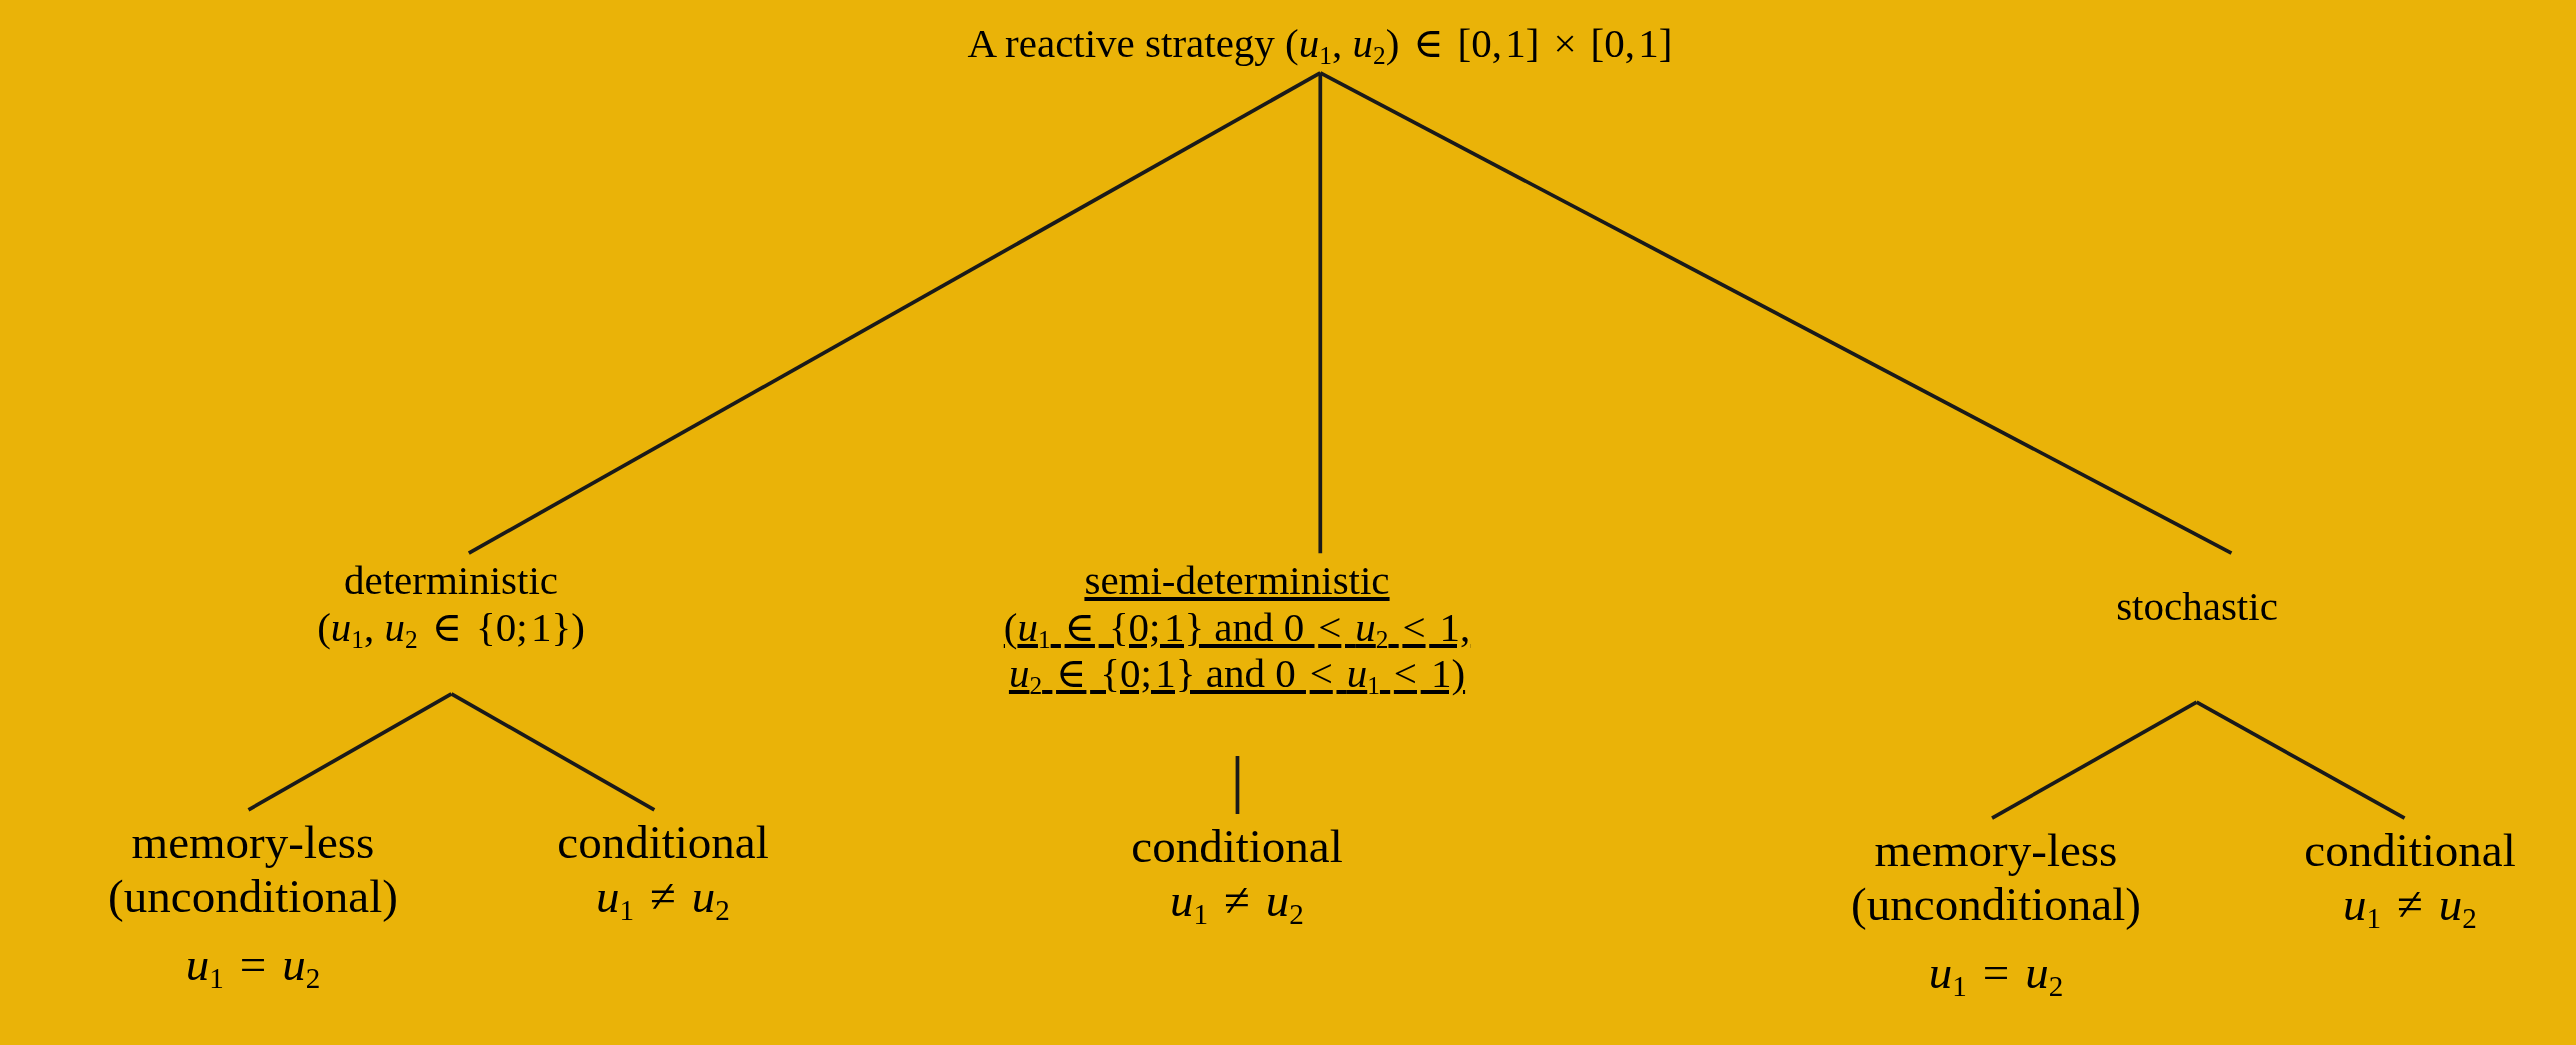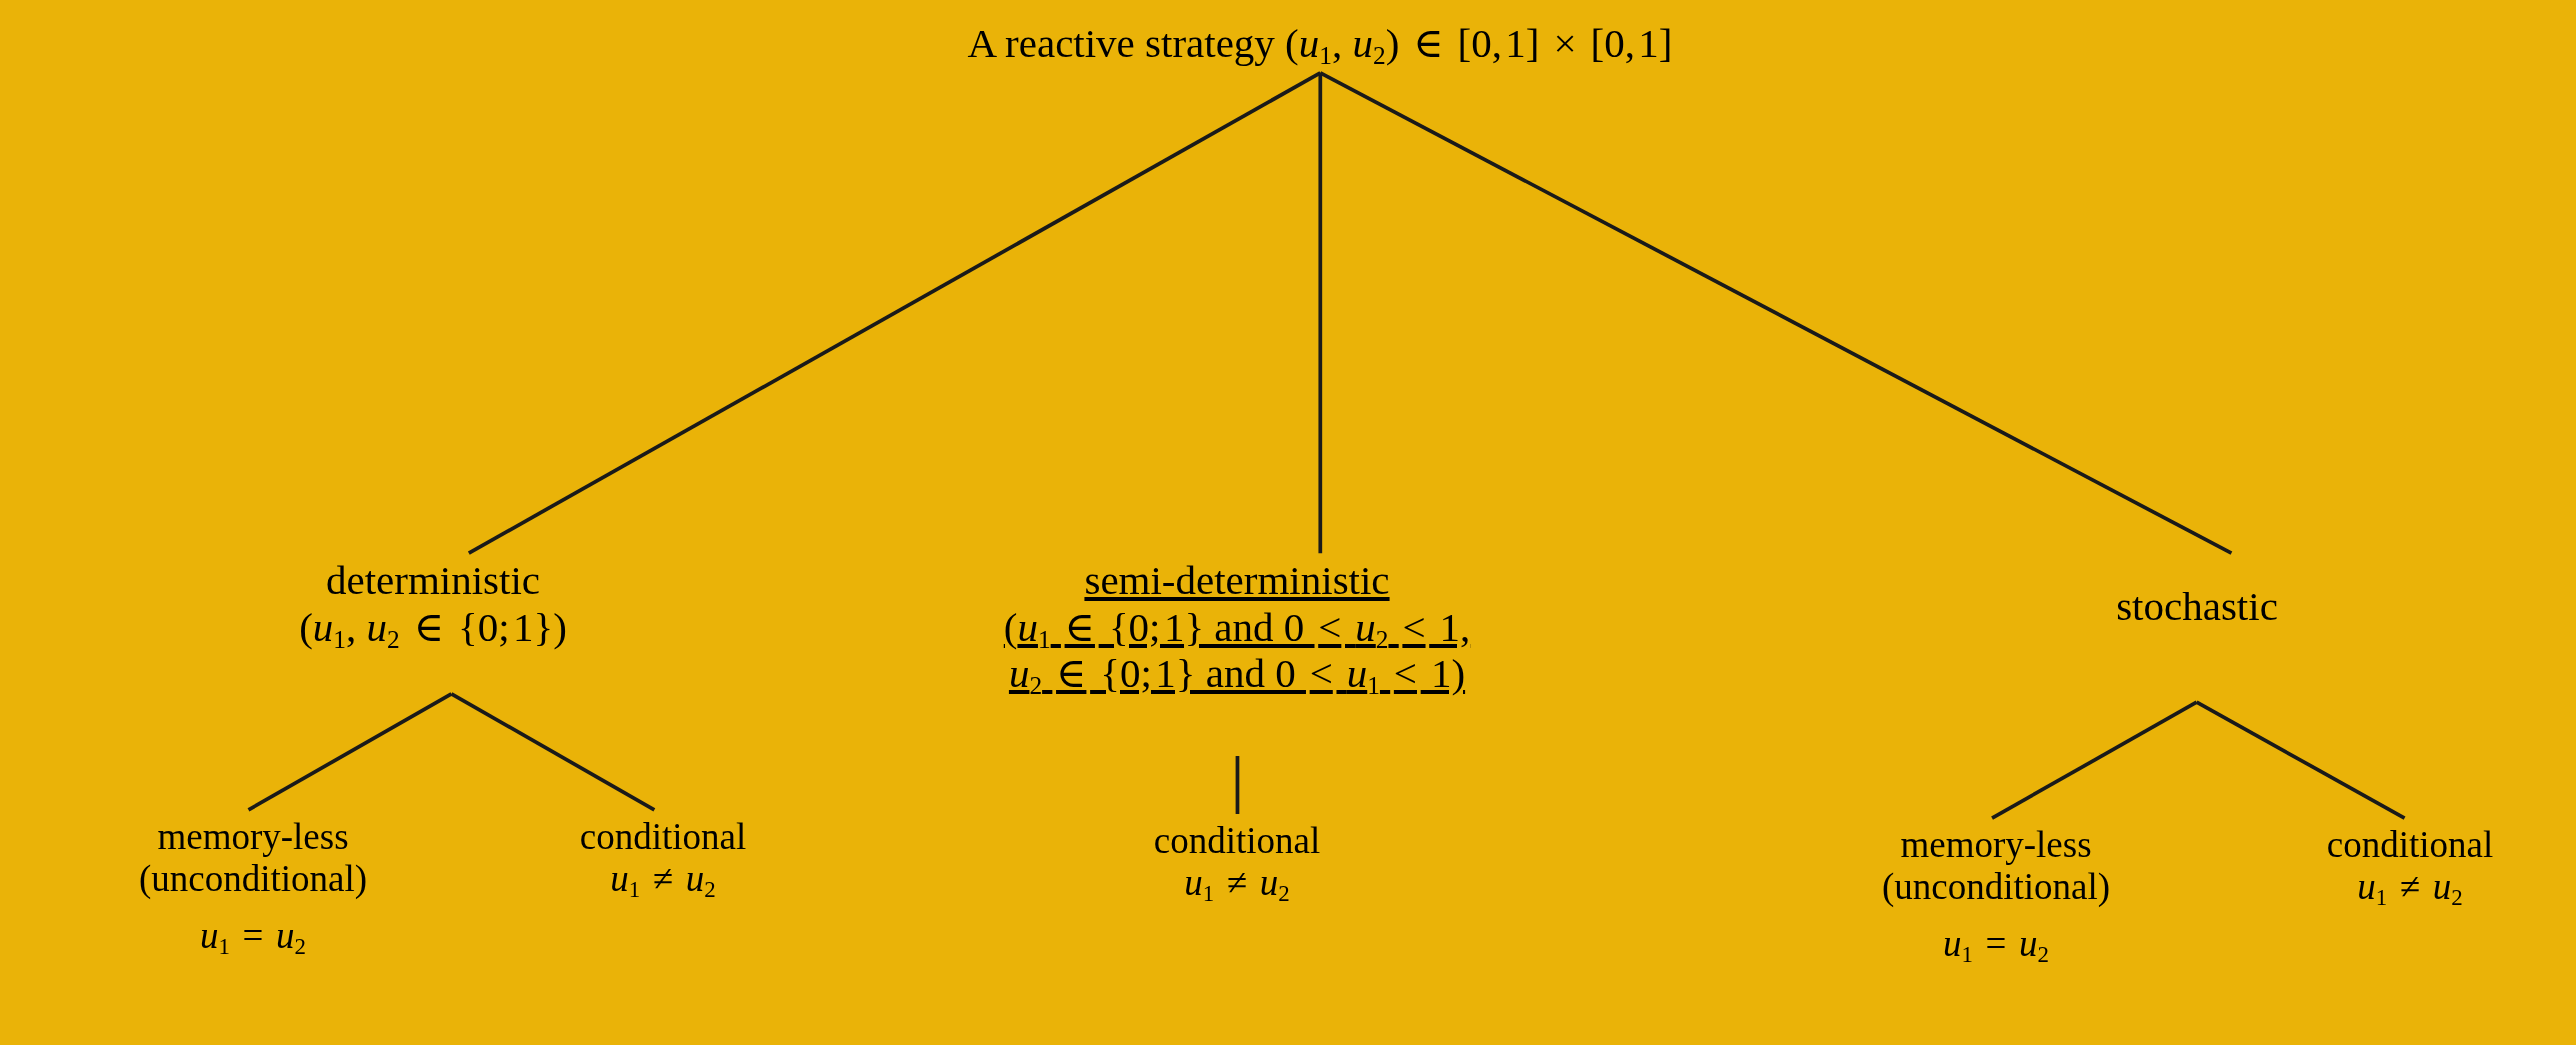--- a/index.html
+++ b/index.html
@@ -35,21 +35,21 @@
   .node .ln {
     display: block;
   }
   .title-node {
     font-size: 41px;
   }
   .level1-node {
     font-size: 41px;
   }
   .leaf-node {
-    font-size: 37px;
+    font-size: 47px;
   }
   var, .mi {
     font-style: italic;
     font-family: "Liberation Serif", "DejaVu Serif", serif;
   }
   sub {
     font-size: 0.62em;
     font-style: normal;
     line-height: 0;
     vertical-align: -0.26em;
@@ -80,21 +80,21 @@
       <path d="M 2652 848 L 2903 988"></path>
     </g>
   </svg>
 
   <div class="node title-node" style="left:1320px; top:20px;">
     <span class="ln">A reactive strategy
       (<var class="mi">u</var><sub>1</sub>,&nbsp;<var class="mi">u</var><sub>2</sub>) <span class="op">∈</span> [0, 1] <span class="op">×</span> [0, 1]</span>
 
   </div>
 
-  <div class="node level1-node" style="left:433px; top:557px;">
+  <div class="node level1-node" style="left:451px; top:557px;">
     <span class="ln">deterministic</span>
     <span class="ln">(<var class="mi">u</var><sub>1</sub>,&nbsp;<var class="mi">u</var><sub>2</sub> <span class="op">∈</span> {0; 1})</span>
 
   </div>
 
   <div class="node level1-node" style="left:1237px; top:557px;text-decoration:underline;">
     <span class="ln">semi-deterministic</span>
     <span class="ln">(<var class="mi">u</var><sub>1</sub> <span class="op">∈</span> {0; 1} and 0 <span class="op">&lt;</span> <var class="mi">u</var><sub>2</sub> <span class="op">&lt;</span> 1,</span>
     <span class="ln"><var class="mi">u</var><sub>2</sub> <span class="op">∈</span> {0; 1} and 0 <span class="op">&lt;</span> <var class="mi">u</var><sub>1</sub> <span class="op">&lt;</span> 1)</span>
 

